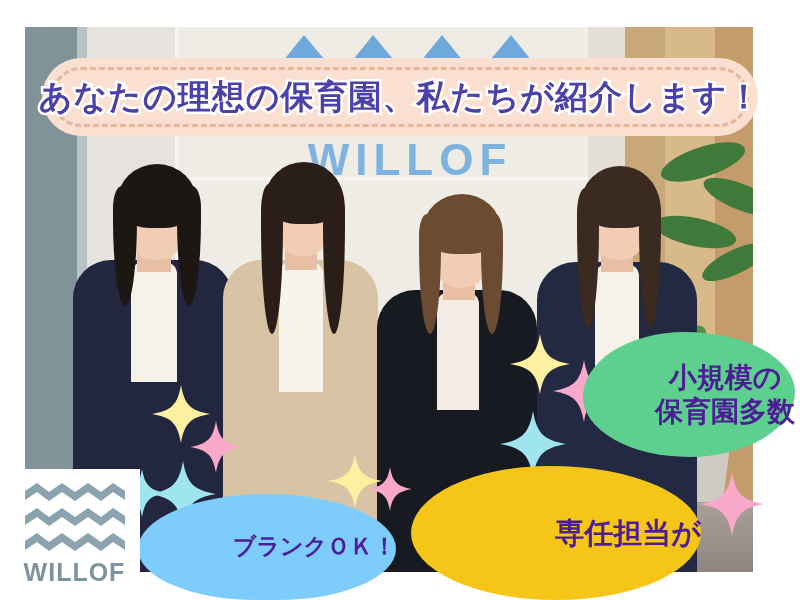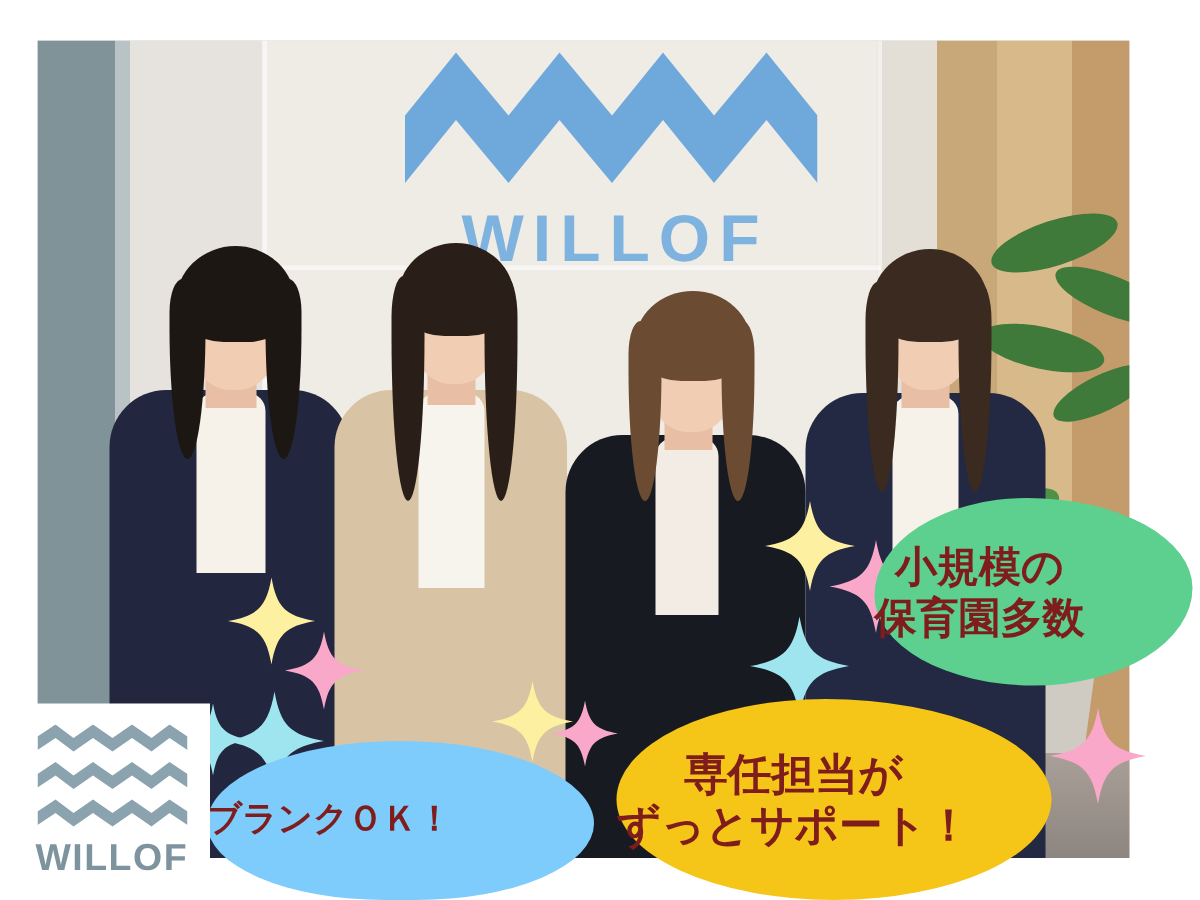--- a/index.html
+++ b/index.html
@@ -156,23 +156,23 @@
     position: absolute;
     pointer-events: none;
   }
   .sparkle svg { display:block; width:100%; height:100%; }
 
   
   .blob {
     position: absolute;
     display: flex;
     align-items: center;
-    justify-content: flex-start;
+    justify-content: flex-end;
     text-align: center;
-    color: #7f1d1d;
+    color: #4c1d95;
     font-weight: 700;
     line-height: 1.18;
     font-family: "DejaVu Sans", "Liberation Sans", sans-serif;
   }
   .blob-pink {
     left: 215px;
     top: 398px;
     width: 328px;
     height: 92px;
     background: #fa85b0;
@@ -366,28 +366,31 @@
     <div>
       <div>小規模の</div>
       <div>保育園多数</div>
     </div>
   </div>
 
 
   <div class="blob blob-yellow">
     <div>
       <div>専任担当が</div>
-      <div>ずっとサポート！</div>
     </div>
   </div>
 
   <div class="blob blob-blue">
     <div>ブランクＯＫ！</div>
   </div>
 
+  <div class="banner">
+    <div class="banner-dash"></div>
+    <div class="banner-text">あなたの理想の保育園、私たちが紹介します！</div>
+  </div>
 
   <div class="logo-card">
     <svg width="100" height="70" viewBox="0 0 100 70">
       <g fill="#8aa3ae">
         <path d="M0,8 L12,0 L24,9 L37,0 L50,9 L63,0 L76,9 L88,0 L100,8 L100,17 L88,9 L76,18 L63,9 L50,18 L37,9 L24,18 L12,9 L0,17 Z"></path>
         <path d="M0,33 L12,25 L24,34 L37,25 L50,34 L63,25 L76,34 L88,25 L100,33 L100,42 L88,34 L76,43 L63,34 L50,43 L37,34 L24,43 L12,34 L0,42 Z"></path>
         <path d="M0,58 L12,50 L24,59 L37,50 L50,59 L63,50 L76,59 L88,50 L100,58 L100,67 L88,59 L76,68 L63,59 L50,68 L37,59 L24,68 L12,59 L0,67 Z"></path>
       </g>
     </svg>
     <div class="logo-card-text">WILLOF</div>

